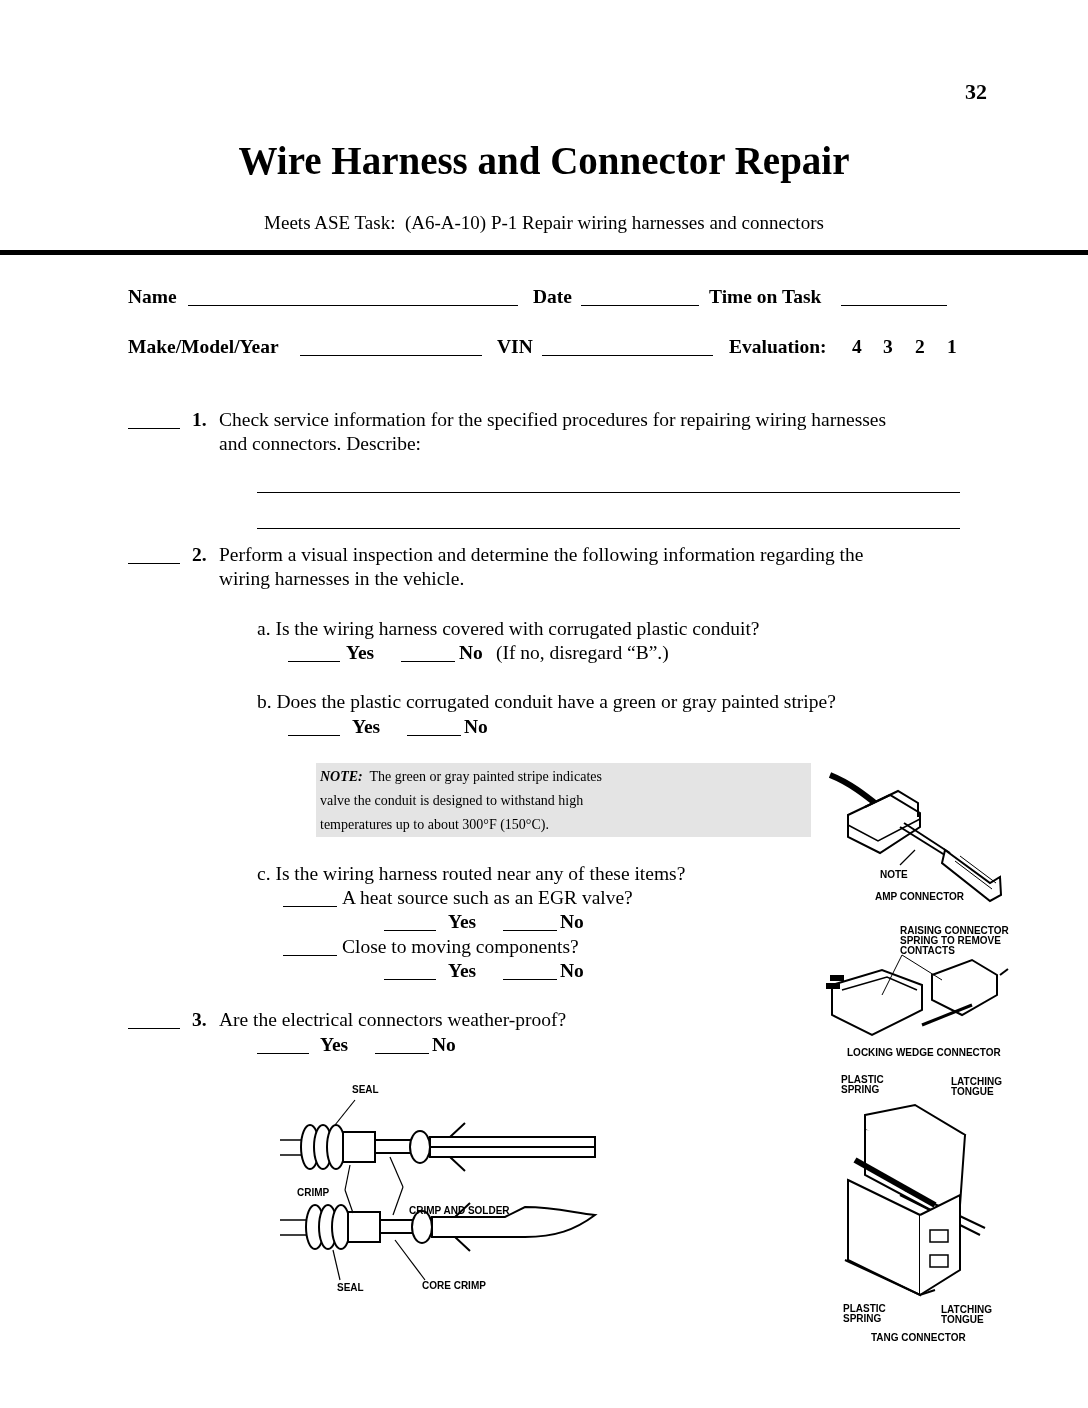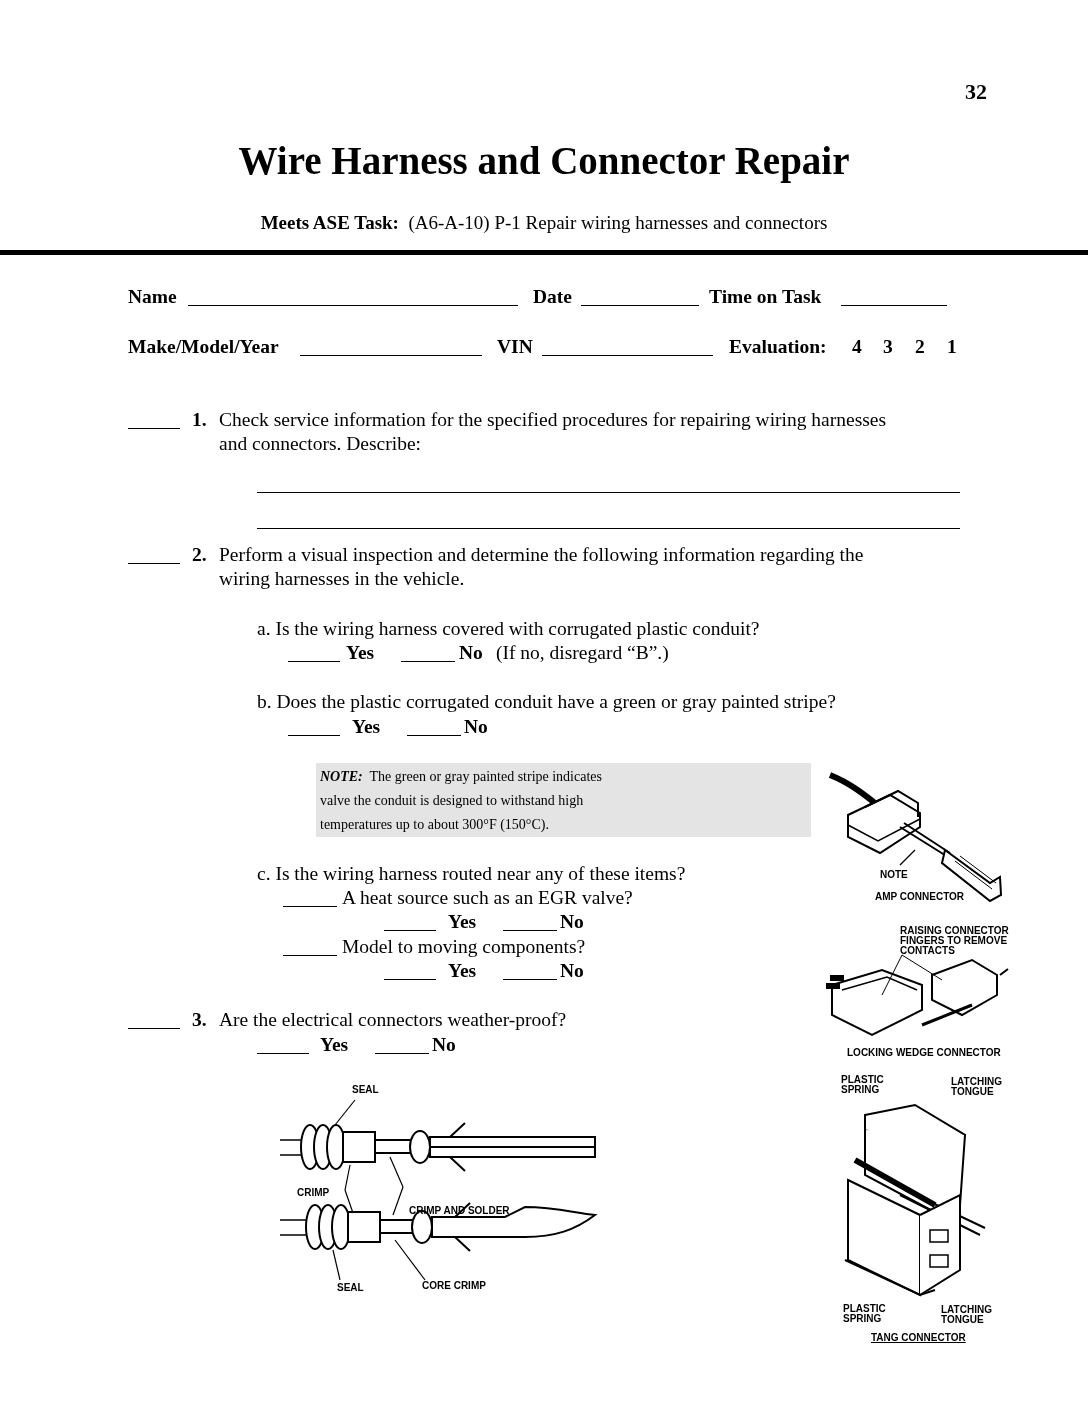--- a/index.html
+++ b/index.html
@@ -2,21 +2,21 @@
 <html><head>
 <meta charset="utf-8">
 <style>
   html, body { margin:0; padding:0; background:#ffffff; }
   body { width:1088px; height:1408px; position:relative; overflow:hidden;
          font-family:"Liberation Serif", "DejaVu Serif", serif; color:#000; }
   .abs { position:absolute; }
   .page-num { left:937px; top:79px; font-size:22px; font-weight:bold;margin-left:28px; }
   .title { left:0; width:1088px; top:138px; text-align:center; font-size:39px; font-weight:bold; }
   .subtitle { left:0; width:1088px; top:212px; text-align:center; font-size:19px; }
-  .subtitle b { font-weight:bold; }
+  .subtitle b { font-weight:normal; }
   .rule { left:0; top:250px; width:1088px; height:5px; background:#000; }
   .txt { font-size:19.5px; line-height:24px; white-space:nowrap;text-align:right; }
   .bold { font-weight:bold; }
   .blank { display:inline-block; border-bottom:1.3px solid #000; height:18px; vertical-align:baseline; }
   .hline { height:0; border-top:1.3px solid #000; }
   .note { left:316px; top:763px; width:495px; height:74px; background:#e4e4e4; padding:2px 4px;
           box-sizing:border-box; font-size:14px; line-height:24px; }
   .note i { font-weight:bold; }
   .fig-label { font-family:"Liberation Sans", "DejaVu Sans", sans-serif; font-weight:bold; font-size:10px;
                line-height:10px; white-space:nowrap; }
@@ -82,21 +82,21 @@
 </div>
 
 <div class="abs txt" style="left:257px;top:862px;">c.  Is the wiring harness routed near any of these items?</div>
 <div class="abs blank" style="left:283px;top:888px;width:54px;"></div>
 <div class="abs txt" style="left:342px;top:886px;">A heat source such as an EGR valve?</div>
 <div class="abs blank" style="left:384px;top:912px;width:52px;"></div>
 <div class="abs txt bold" style="left:448px;top:910px;">Yes</div>
 <div class="abs blank" style="left:503px;top:912px;width:54px;"></div>
 <div class="abs txt bold" style="left:560px;top:910px;">No</div>
 <div class="abs blank" style="left:283px;top:937px;width:54px;"></div>
-<div class="abs txt" style="left:342px;top:935px;">Model to moving components?</div>
+<div class="abs txt" style="left:342px;top:935px;">Close to moving components?</div>
 <div class="abs blank" style="left:384px;top:961px;width:52px;"></div>
 <div class="abs txt bold" style="left:448px;top:959px;">Yes</div>
 <div class="abs blank" style="left:503px;top:961px;width:54px;"></div>
 <div class="abs txt bold" style="left:560px;top:959px;">No</div>
 
 <div class="abs blank" style="left:128px;top:1010px;width:52px;"></div>
 <div class="abs txt bold" style="left:192px;top:1008px;">3.</div>
 <div class="abs txt" style="left:219px;top:1008px;">Are the electrical connectors weather-proof?</div>
 <div class="abs blank" style="left:257px;top:1035px;width:52px;"></div>
 <div class="abs txt bold" style="left:320px;top:1033px;">Yes</div>
@@ -115,21 +115,21 @@
     <line x1="135" y1="96" x2="172" y2="124" stroke="#000" stroke-width="1"></line>
     <line x1="140" y1="91" x2="176" y2="118" stroke="#000" stroke-width="1"></line>
     <line x1="80" y1="100" x2="95" y2="85" stroke="#000" stroke-width="1.2"></line>
   </svg>
   <div class="abs fig-label" style="left:880px;top:870px;">NOTE</div>
   <div class="abs fig-label" style="left:875px;top:892px;">AMP CONNECTOR</div>
 </div>
 
 <div>
   <div class="abs fig-label" style="left:900px;top:926px;">RAISING CONNECTOR</div>
-  <div class="abs fig-label" style="left:900px;top:936px;">FINGERS TO REMOVE</div>
+  <div class="abs fig-label" style="left:900px;top:936px;">SPRING TO REMOVE</div>
   <div class="abs fig-label" style="left:900px;top:946px;">CONTACTS</div>
   <svg style="left:822px;top:955px;" width="190" height="90" viewBox="0 0 190 90">
     <path d="M10 30 L60 15 L100 30 L100 55 L50 80 L10 60 Z" fill="#fff" stroke="#000" stroke-width="2"></path>
     <path d="M20 35 L65 22 L95 35" fill="none" stroke="#000" stroke-width="1.5"></path>
     <rect x="4" y="28" width="14" height="6" fill="#000"></rect>
     <rect x="8" y="20" width="14" height="6" fill="#000"></rect>
     <path d="M110 20 L150 5 L175 20 L175 40 L140 60 L110 45 Z" fill="#fff" stroke="#000" stroke-width="2"></path>
     <line x1="100" y1="70" x2="150" y2="50" stroke="#000" stroke-width="3"></line>
     <line x1="80" y1="0" x2="60" y2="40" stroke="#000" stroke-width="1"></line>
     <line x1="80" y1="0" x2="120" y2="25" stroke="#000" stroke-width="1"></line>
@@ -152,21 +152,21 @@
     <path d="M8 85 L80 120 L80 200 L8 165 Z" fill="#fff" stroke="#000" stroke-width="2"></path>
     <path d="M80 120 L120 100 L120 175 L80 200" fill="#fff" stroke="#000" stroke-width="2"></path>
     <rect x="90" y="135" width="18" height="12" fill="none" stroke="#000" stroke-width="1.5"></rect>
     <rect x="90" y="160" width="18" height="12" fill="none" stroke="#000" stroke-width="1.5"></rect>
     <path d="M5 165 L80 200 L95 195" fill="none" stroke="#000" stroke-width="2"></path>
   </svg>
   <div class="abs fig-label" style="left:843px;top:1304px;">PLASTIC</div>
   <div class="abs fig-label" style="left:843px;top:1314px;">SPRING</div>
   <div class="abs fig-label" style="left:941px;top:1305px;">LATCHING</div>
   <div class="abs fig-label" style="left:941px;top:1315px;">TONGUE</div>
-  <div class="abs fig-label" style="left:871px;top:1333px;text-decoration:underline;">TANG CONNECTOR</div>
+  <div class="abs fig-label" style="left:871px;top:1333px;">TANG CONNECTOR</div>
 </div>
 
 <div>
   <div class="abs fig-label" style="left:352px;top:1085px;">SEAL</div>
   <svg style="left:275px;top:1095px;" width="330" height="190" viewBox="0 0 330 190">
 
     <line x1="5" y1="45" x2="30" y2="45" stroke="#000" stroke-width="1.5"></line>
     <line x1="5" y1="60" x2="30" y2="60" stroke="#000" stroke-width="1.5"></line>
     <ellipse cx="35" cy="52" rx="9" ry="22" fill="#fff" stroke="#000" stroke-width="2"></ellipse>
     <ellipse cx="48" cy="52" rx="9" ry="22" fill="#fff" stroke="#000" stroke-width="2"></ellipse>

